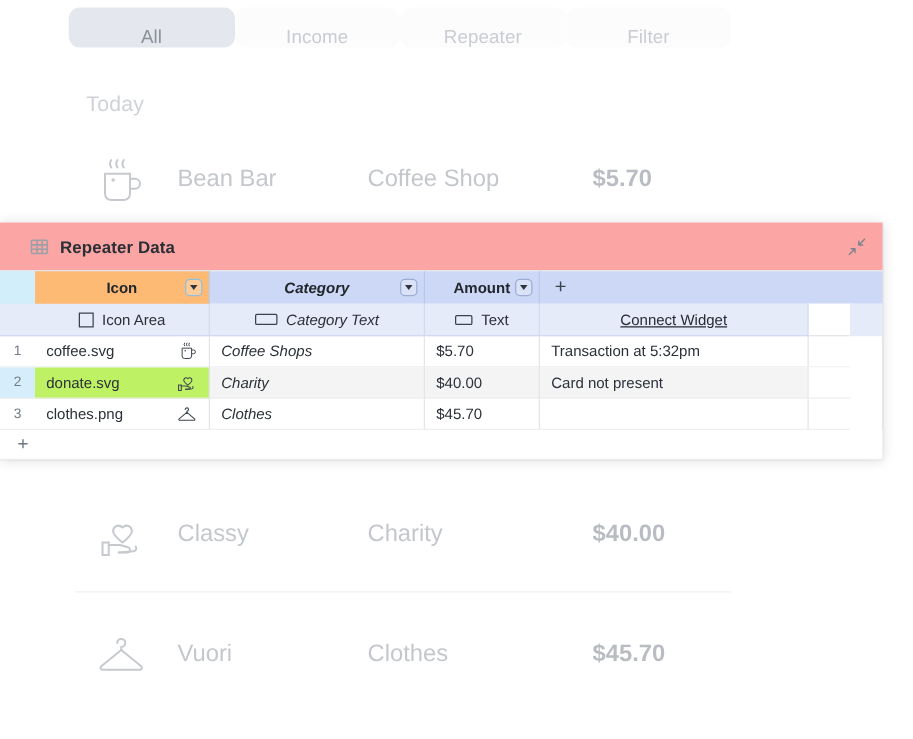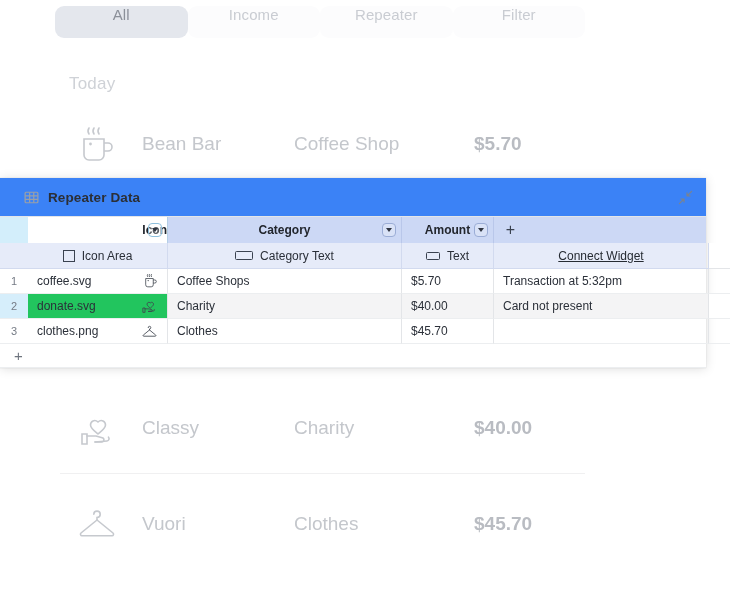--- a/index.html
+++ b/index.html
@@ -21,21 +21,21 @@
   #tab-bar {
     position: absolute;
     left: 55px; top: 6px;
     width: 530px; height: 32px;
     display: flex;
     align-items: stretch;
   }
   .tab {
     flex: 1;
     display: flex;
-    align-items: flex-start;
+    align-items: flex-end;
     justify-content: center;
     border-radius: 9px;
     font-size: 15px;
     color: #c9ccd2;
     background: #fcfcfd;
     letter-spacing: 0.1px;
   }
   .tab.active {
     background: #e4e7ed;
     color: #8b9099;
@@ -107,21 +107,21 @@
     width: 706px;
     background: #ffffff;
     box-shadow: 0 1px 10px rgba(0,0,0,0.13), 0 0 1px rgba(0,0,0,0.18);
   }
 
   #panel-titlebar {
     height: 38px;
     display: flex;
     align-items: center;
     padding: 0 10px 0 24px;
-    background: #3b82f6;
+    background: #fca5a5;
   }
   #panel-grid-icon { margin-right: 9px; display: flex; align-items: center; color: #9aa0a8; }
   #panel-title {
     font-size: 13.5px;
     font-weight: bold;
     color: #2b2f36;
     letter-spacing: 0.1px;
   }
   #panel-collapse-btn {
     margin-left: auto;
@@ -133,36 +133,36 @@
 
   
   #grid {
     width: 100%;
     border-top: 1px solid #e3e5e8;
   }
   .grid-row { display: flex; }
 
   .c-rownum { width: 28px; flex: none; }
   .c-icon   { width: 140px; flex: none; }
-  .c-cat    { width: 234px; flex: none; }
+  .c-cat    { width: 172px; flex: none; font-style: italic; }
   .c-amt    { width: 92px;  flex: none; }
   .c-sum    { width: 215px; flex: none; }
   .c-plus   { width: 33px;  flex: none; }
 
   
   #grid-header { height: 26px; background: #ccd8f5; }
   #grid-header .hd {
     display: flex; align-items: center; justify-content: center;
     position: relative;
     font-size: 12px;
     font-weight: bold;
     color: #22262d;
     border-right: 1px solid #b9c7ea;
   }
-  #grid-header .hd.icon-col { background: #ffffff; border-right: 1px solid #b4cfe6; justify-content: flex-end; }
+  #grid-header .hd.icon-col { background: #fdba74; border-right: 1px solid #b4cfe6; }
   #grid-header .hd.rownum { border-right: none; background: #d3eefb; }
   .hd-menu {
     position: absolute; right: 5px; top: 50%;
     transform: translateY(-50%);
     width: 14px; height: 14px;
     border: 1px solid #9badd6;
     border-radius: 4px;
     display: flex; align-items: center; justify-content: center;
     cursor: pointer;
     background: rgba(255,255,255,0.25);
@@ -226,21 +226,21 @@
     color: #757b85;
     font-size: 11px;
     border-right: none;
     padding: 0;
   }
   .data-row .cell.plus { border-right: none; }
   .data-row.alt .cell { background: #f4f4f5; }
   .data-row.alt .cell.plus { background: #ffffff; }
   .data-row .cell.rownum.selrow { background: #d6eefb; }
   .data-row .cell.selected {
-    background: #22c55e;
+    background: #bef264;
     justify-content: space-between;
   }
   .cell-icon-glyph {
     margin-left: auto;
     display: flex;
     align-items: center;
     color: #3f454e;
   }
 
   

